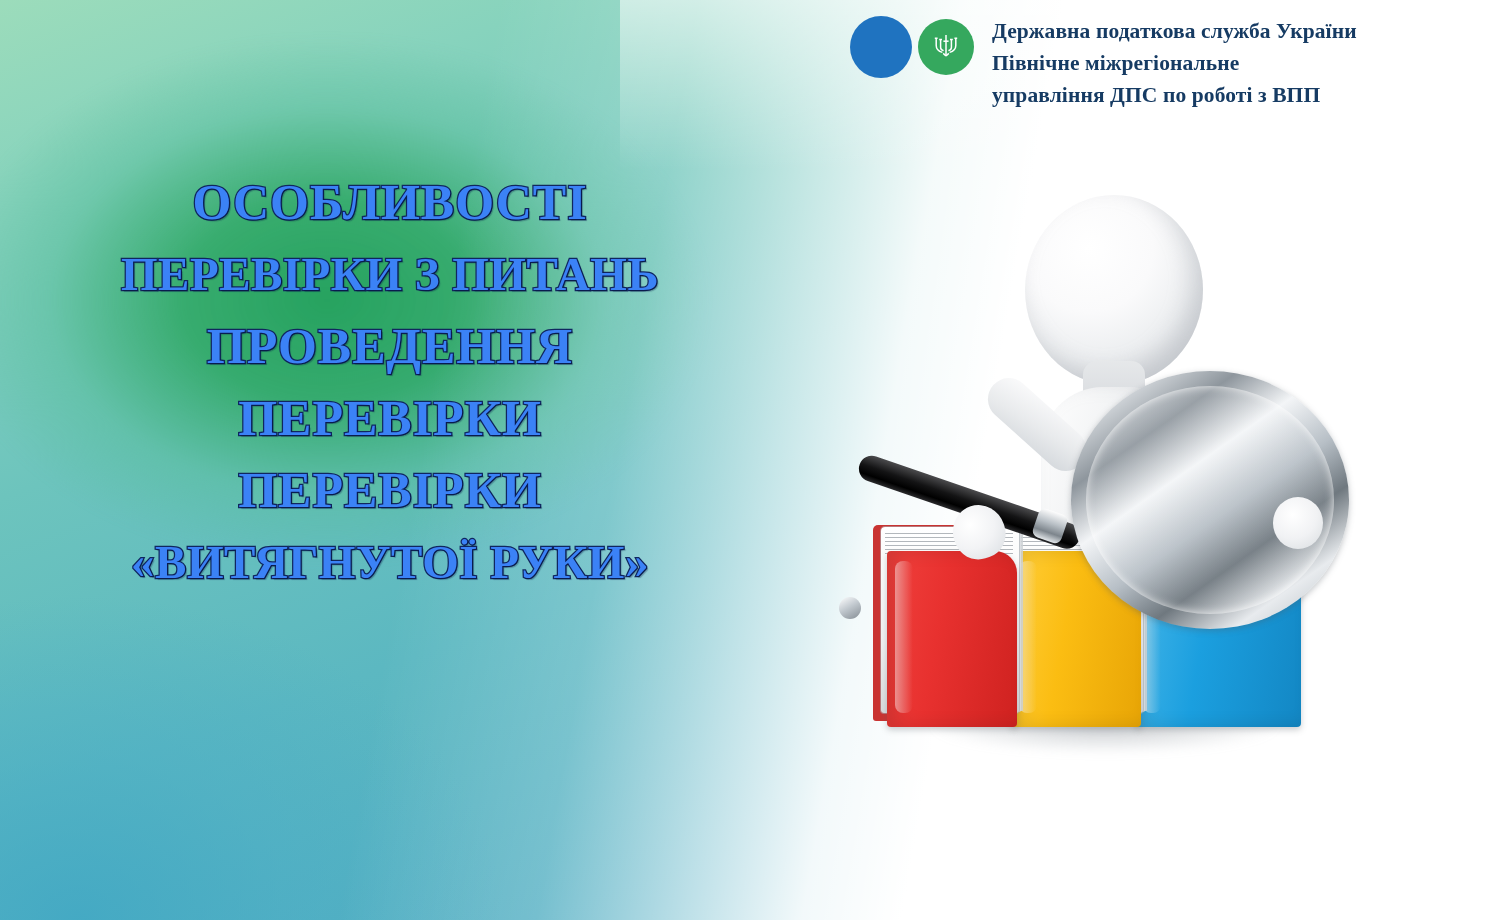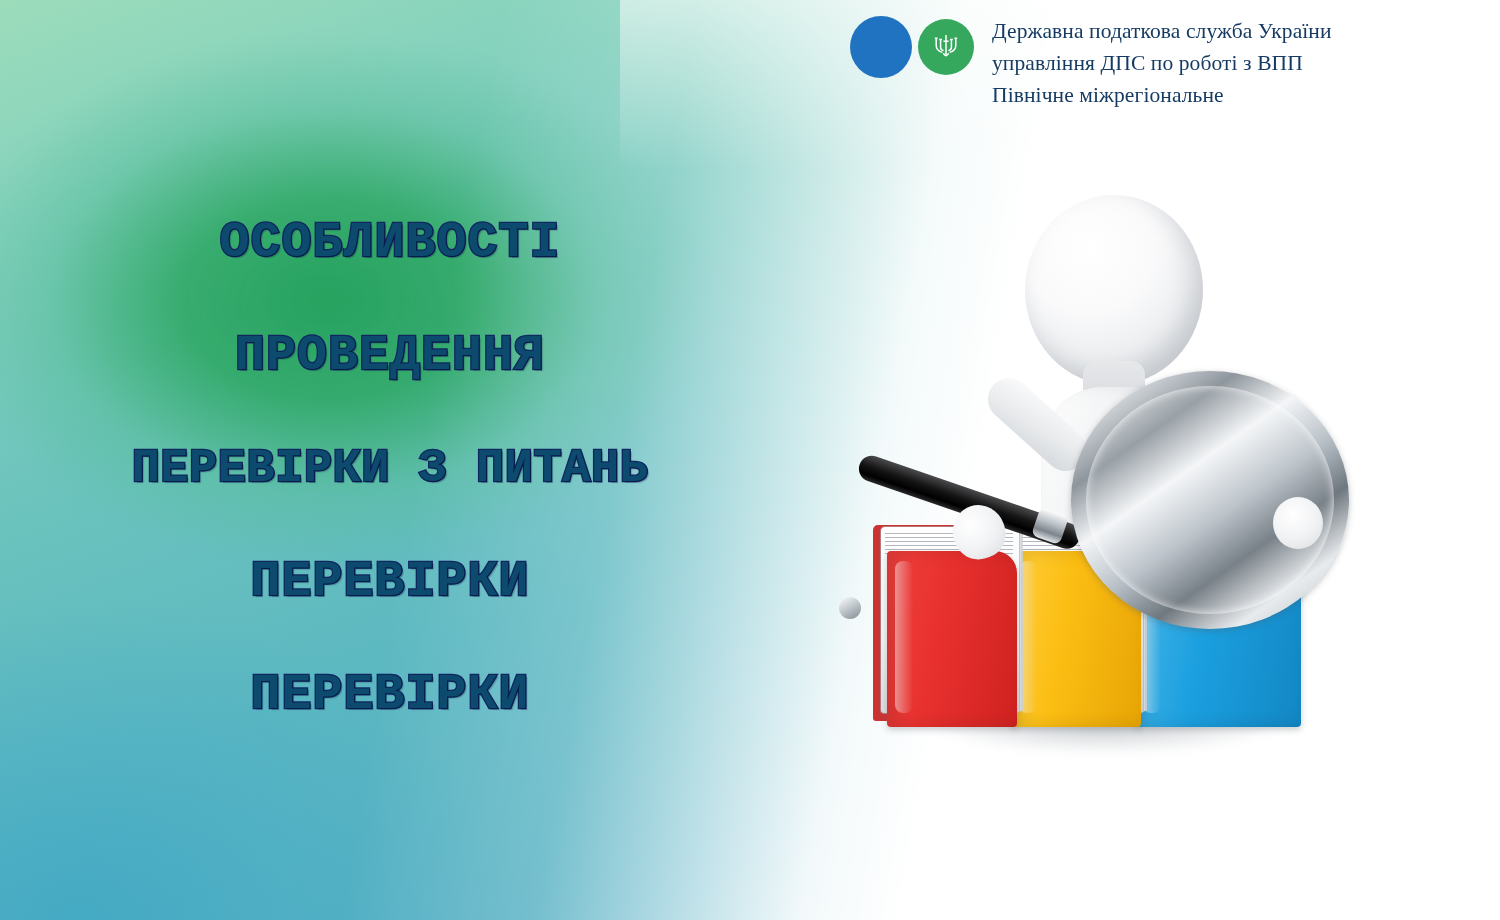--- a/index.html
+++ b/index.html
@@ -117,50 +117,49 @@
   }
 
   .org-lines {
     display: flex;
     flex-direction: column;
     gap: 2px;
     padding-top: 8px;
   }
   .org-line {
     font-family: "Liberation Serif", "DejaVu Serif", serif;
-    font-weight: 400;
+    font-weight: 700;
     font-size: 21.5px;
     line-height: 30px;
     color: #163b63;
     white-space: nowrap;
     letter-spacing: 0.1px;
   }
 
   
   .headline {
     position: absolute;
     left: 40px;
     top: 166px;
     width: 700px;
     text-align: center;
   }
   .headline-line {
-    font-family: Liberation Mono, monospace;
+    font-family: Liberation Serif, serif;
     font-weight: 700;
     font-size: 50px;
     line-height: 72px;
-    color: #0c4a6e;
+    color: #3b82f6;
     letter-spacing: 1px;
     white-space: nowrap;
     -webkit-text-stroke: 2.5px #10265f;
     paint-order: stroke fill;
     text-shadow:
        1px 1px 0 rgba(8,24,70,0.55),
        2px 2px 1px rgba(8,24,70,0.30);
-    margin-top: 41px;
   }
   .headline-line.wide {
     font-size: 47px;
     letter-spacing: 0.5px;
   }
 
   
   .illustration {
     position: absolute;
     left: 845px;
@@ -432,31 +431,32 @@
             <path d="M7.6 7.4 L7.6 15.4 C7.6 17.2 9.2 18.2 10.6 18.6"></path>
             <path d="M18.4 7.4 L18.4 15.4 C18.4 17.2 16.8 18.2 15.4 18.6"></path>
             <path d="M1.8 6.2 L4.6 6.2 M6.2 7.4 L9 7.4 M17 7.4 L19.8 7.4 M21.4 6.2 L24.2 6.2"></path>
             <path d="M10.4 9.2 L15.6 9.2"></path>
           </g>
         </svg>
       </div>
     </div>
     <div class="org-lines">
       <div class="org-line">Державна податкова служба України</div>
+      <div class="org-line">Північне міжрегіональне</div>
       <div class="org-line">управління ДПС по роботі з ВПП</div>
-      <div class="org-line">Північне міжрегіональне</div>
     </div>
   </div>
 
   <div class="headline">
     <div class="headline-line">ОСОБЛИВОСТІ</div>
+    <div class="headline-line wide">ПЕРЕВІРКИ З ПИТАНЬ</div>
     <div class="headline-line">ПРОВЕДЕННЯ</div>
-    <div class="headline-line wide">ПЕРЕВІРКИ З ПИТАНЬ</div>
     <div class="headline-line">ПЕРЕВІРКИ</div>
     <div class="headline-line">ПЕРЕВІРКИ</div>
+    <div class="headline-line wide">«ВИТЯГНУТОЇ РУКИ»</div>
   </div>
 
   <div class="illustration">
     <div class="ground-shadow"></div>
 
     <div class="figure-head"></div>
     <div class="figure-neck"></div>
     <div class="figure-torso"></div>
     <div class="figure-legs"></div>
     <div class="arm-right"></div>

